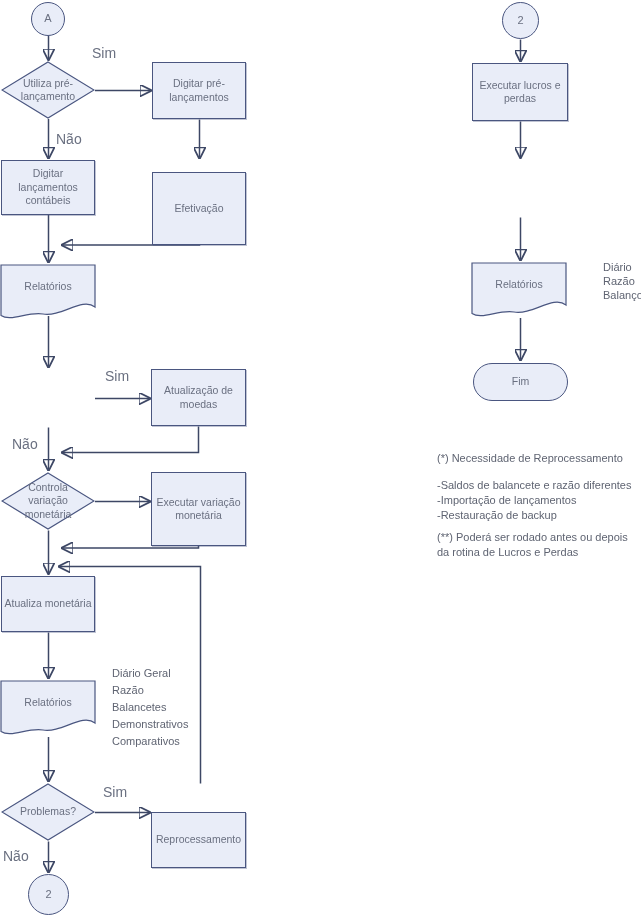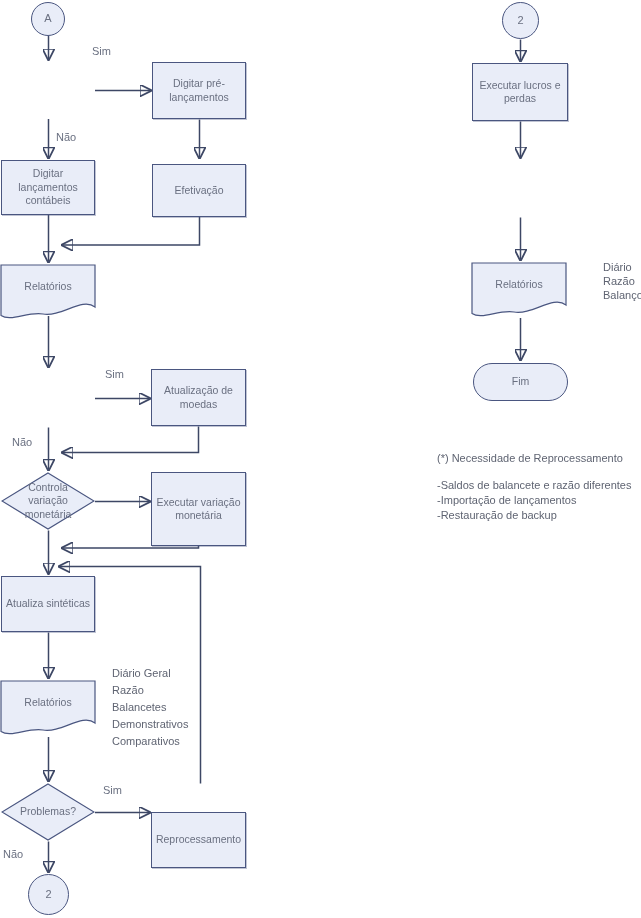--- a/index.html
+++ b/index.html
@@ -25,21 +25,21 @@
   }
   .box{background:var(--shape_fill);border:1px solid var(--shape_border);
        box-shadow:1px 1px 0 rgba(74,86,128,.35);}
   .circle{background:var(--shape_fill);border:1px solid var(--shape_border);
        border-radius:50%;font-size:11px;}
   .term{background:var(--shape_fill);border:1px solid var(--shape_border);border-radius:19px;}
   .shape-wrap svg{position:absolute;left:0;top:0;}
   .shp{fill:var(--shape_fill);stroke:var(--shape_border);stroke-width:1.2px;}
   .lbl{position:relative;white-space:pre-line;padding:0 2px;}
   .doc .lbl{margin-top:-12px;}
-  .edge-label{position:absolute;font-size:11px;color:var(--label_text);}
+  .edge-label{position:absolute;font-size:14px;color:var(--label_text);}
   .annot,.note{position:absolute;font-size:11px;color:var(--note_text);white-space:pre-line;}
   .annot-left{line-height:17px;}
   .annot-right{line-height:14px;}
   .note{line-height:15px;}
 </style>
 </head>
 <body>
 
 <div class="stage">
 
@@ -70,33 +70,40 @@
     <path d="M520.5 39.5 V60.5" marker-end="url(#arw)"></path>
     <path d="M520.5 121.5 V157" marker-end="url(#arw)"></path>
     <path d="M520.5 217.5 V259.5" marker-end="url(#arw)"></path>
     <path d="M520.5 318 V359.5" marker-end="url(#arw)"></path>
   </svg>
 
   <div class="node circle" style="left:31px;top:2px;width:34px;height:34px">
     <span class="lbl">A</span>
   </div>
 
+  <div class="node shape-wrap" style="left:1px;top:61px;width:94px;height:58px">
+    <svg width="94" height="58" viewBox="0 0 94 58">
+      <polygon class="shp" points="47,1 93,29 47,57 1,29"></polygon>
+    </svg>
+    <span class="lbl">Utiliza pré-
+lançamento</span>
+  </div>
 
   <div class="node box" style="left:152px;top:62px;width:94px;height:57px">
     <span class="lbl">Digitar pré-
 lançamentos</span>
   </div>
 
   <div class="node box" style="left:1px;top:160px;width:94px;height:55px">
     <span class="lbl">Digitar
 lançamentos
 contábeis</span>
   </div>
 
-  <div class="node box" style="left:152px;top:164px;width:94px;height:53px">
+  <div class="node box" style="left:152px;top:172px;width:94px;height:73px">
     <span class="lbl">Efetivação</span>
   </div>
 
   <div class="node shape-wrap doc" style="left:0px;top:264px;width:96px;height:58px">
     <svg width="96" height="58" viewBox="0 0 96 58">
       <path class="shp" d="M1,1 H95 V43 C82,33 62,53 43,50 C27,47.5 11,58 1,51.5 Z"></path>
     </svg>
     <span class="lbl">Relatórios</span>
   </div>
 
@@ -114,21 +121,21 @@
 variação
 monetária</span>
   </div>
 
   <div class="node box" style="left:151px;top:472px;width:95px;height:74px">
     <span class="lbl">Executar variação
 monetária</span>
   </div>
 
   <div class="node box" style="left:1px;top:576px;width:94px;height:56px">
-    <span class="lbl">Atualiza sintéticas</span>
+    <span class="lbl">Atualiza monetária</span>
   </div>
 
   <div class="node shape-wrap doc" style="left:0px;top:680px;width:96px;height:58px">
     <svg width="96" height="58" viewBox="0 0 96 58">
       <path class="shp" d="M1,1 H95 V43 C82,33 62,53 43,50 C27,47.5 11,58 1,51.5 Z"></path>
     </svg>
     <span class="lbl">Relatórios</span>
   </div>
 
   <div class="node shape-wrap" style="left:1px;top:783px;width:94px;height:58px">
@@ -180,14 +187,16 @@
 Demonstrativos
 Comparativos</div>
   <div class="annot annot-right" style="left:603px;top:260px">Diário
 Razão
 Balanço</div>
 
   <div class="note" style="left:437px;top:451px">(*) Necessidade de Reprocessamento</div>
   <div class="note" style="left:437px;top:478px">-Saldos de balancete e razão diferentes
 -Importação de lançamentos
 -Restauração de backup</div>
+  <div class="note" style="left:437px;top:530px">(**) Poderá ser rodado antes ou depois
+da rotina de Lucros e Perdas</div>
 
 </div>
 
 </body></html>

